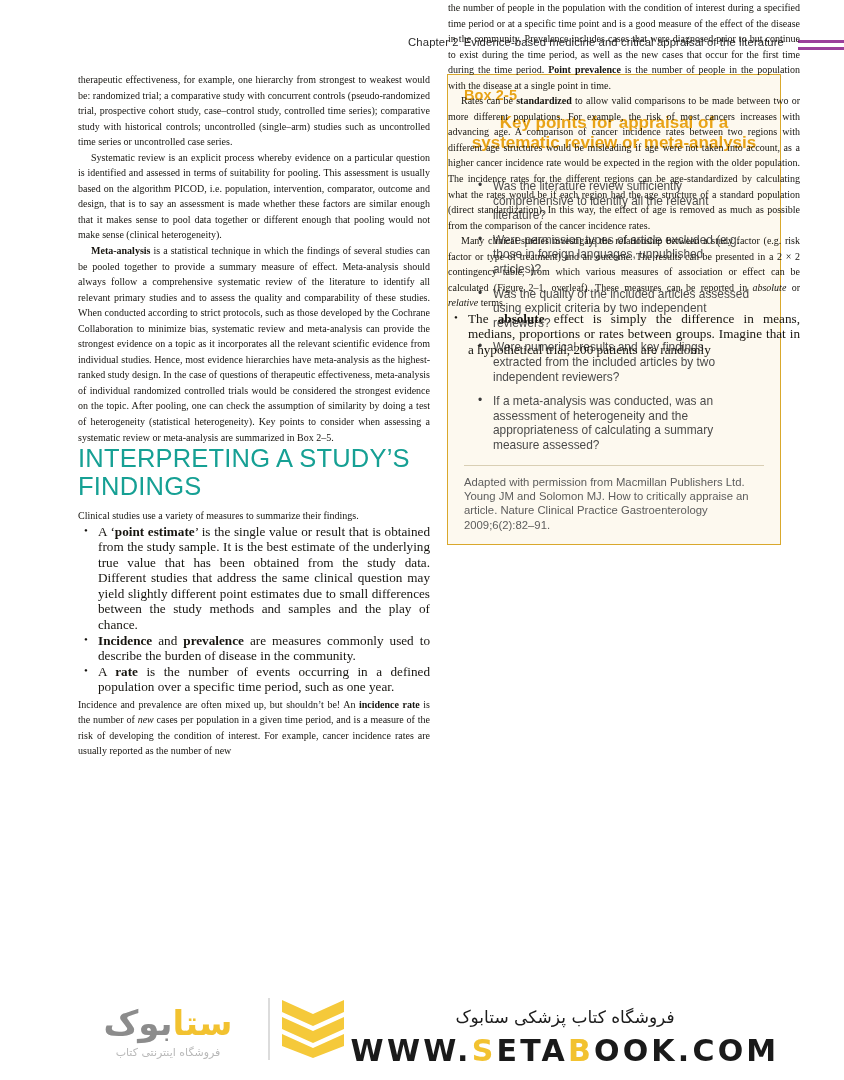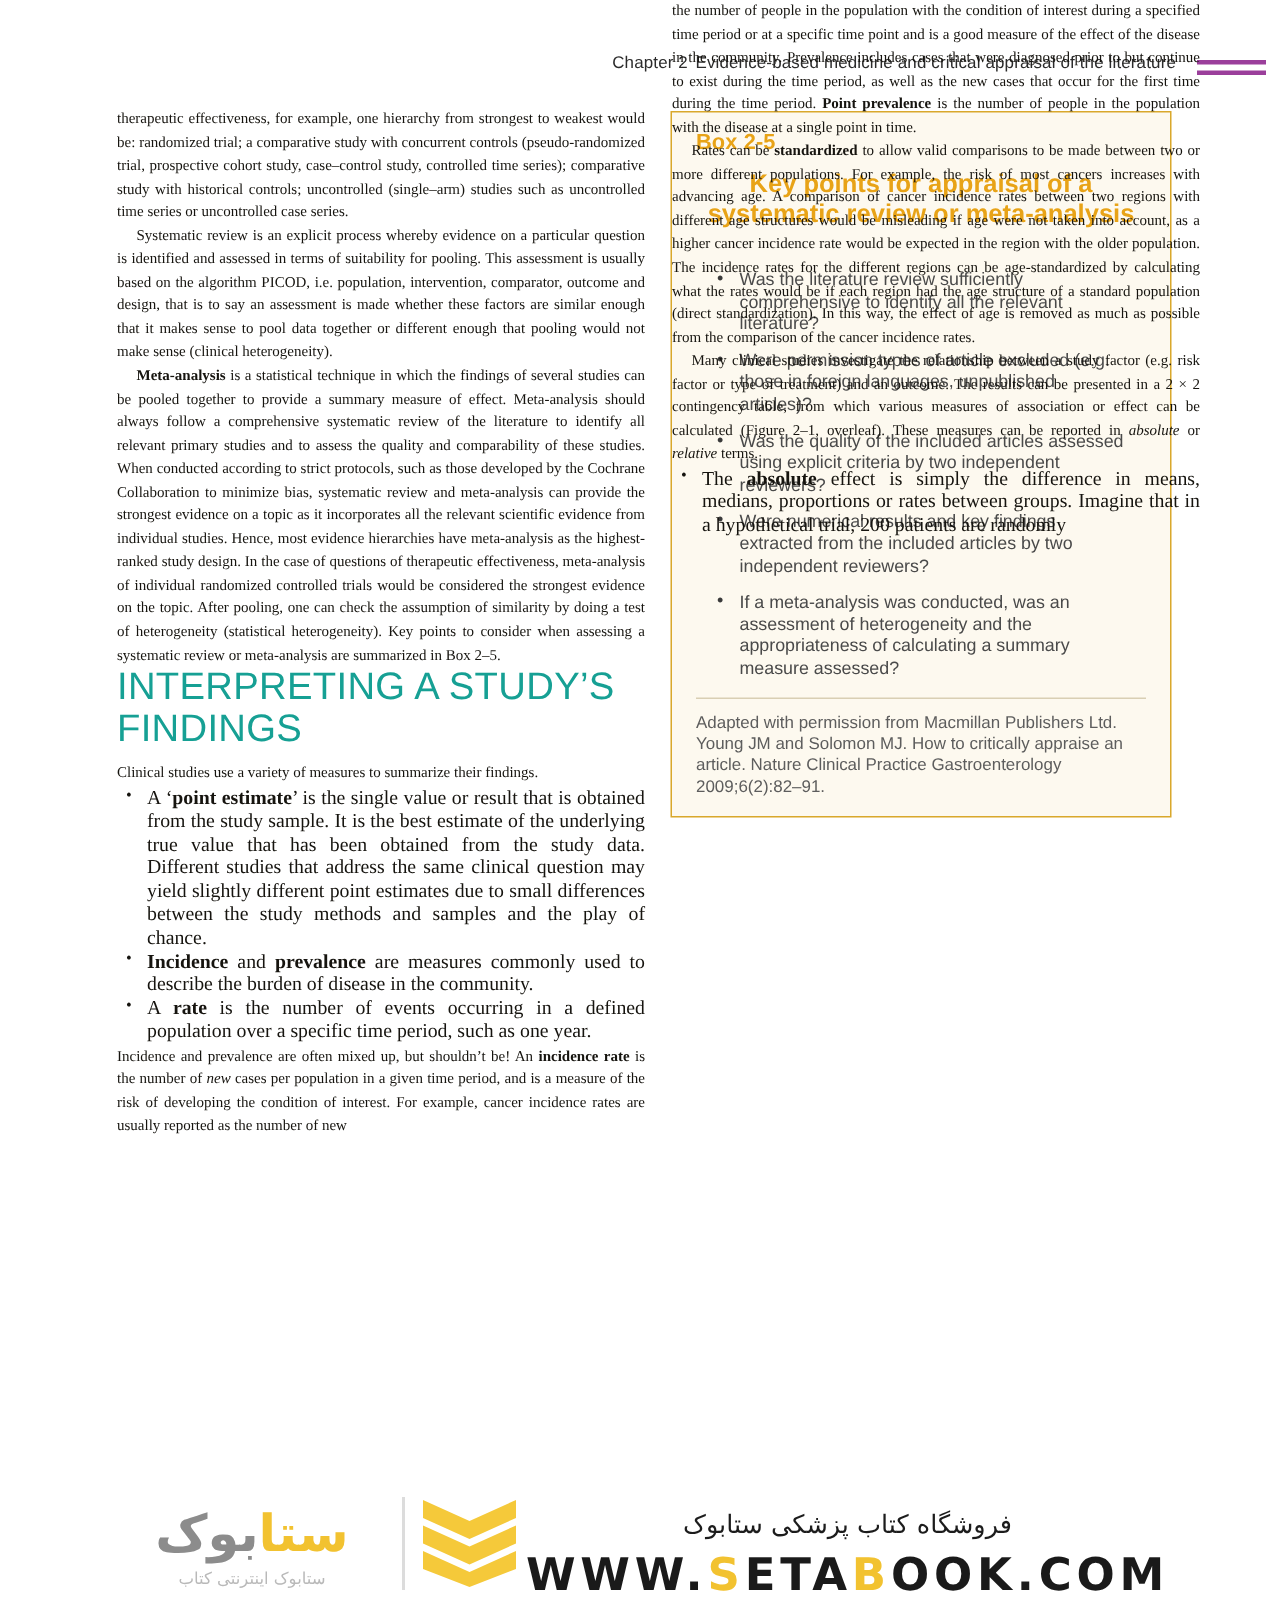--- a/index.html
+++ b/index.html
@@ -319,21 +319,21 @@
     <ul class="body-list" id="right-bullets">
         <li><span>The </span><b>absolute</b><span> effect is simply the difference in means, medians, proportions or rates between groups. Imagine that in a hypothetical trial, 200 patients are randomly</span></li>
       </ul>
   </div>
 
   <div id="footer-fade"></div>
   <div id="footer-band">
 
     <div id="logo-block">
       <div id="logo-word"><span class="accent">ستا</span><span>بوک</span></div>
-      <div id="logo-sub">ستابوک اینترنتی کتاب</div>
+      <div id="logo-sub">فروشگاه اینترنتی کتاب</div>
       <div id="logo-divider"></div>
       <div id="logo-chevrons">
         <svg width="62" height="58" viewBox="0 0 62 58" xmlns="http://www.w3.org/2000/svg">
           <polygon points="0,0 31,14 62,0 62,12 31,26 0,12" fill="#f5c93a"></polygon>
           <polygon points="0,17 31,31 62,17 62,29 31,43 0,29" fill="#f5c93a"></polygon>
           <polygon points="0,34 31,48 62,34 62,46 31,58 0,46" fill="#f5c93a"></polygon>
         </svg>
       </div>
     </div>
 

